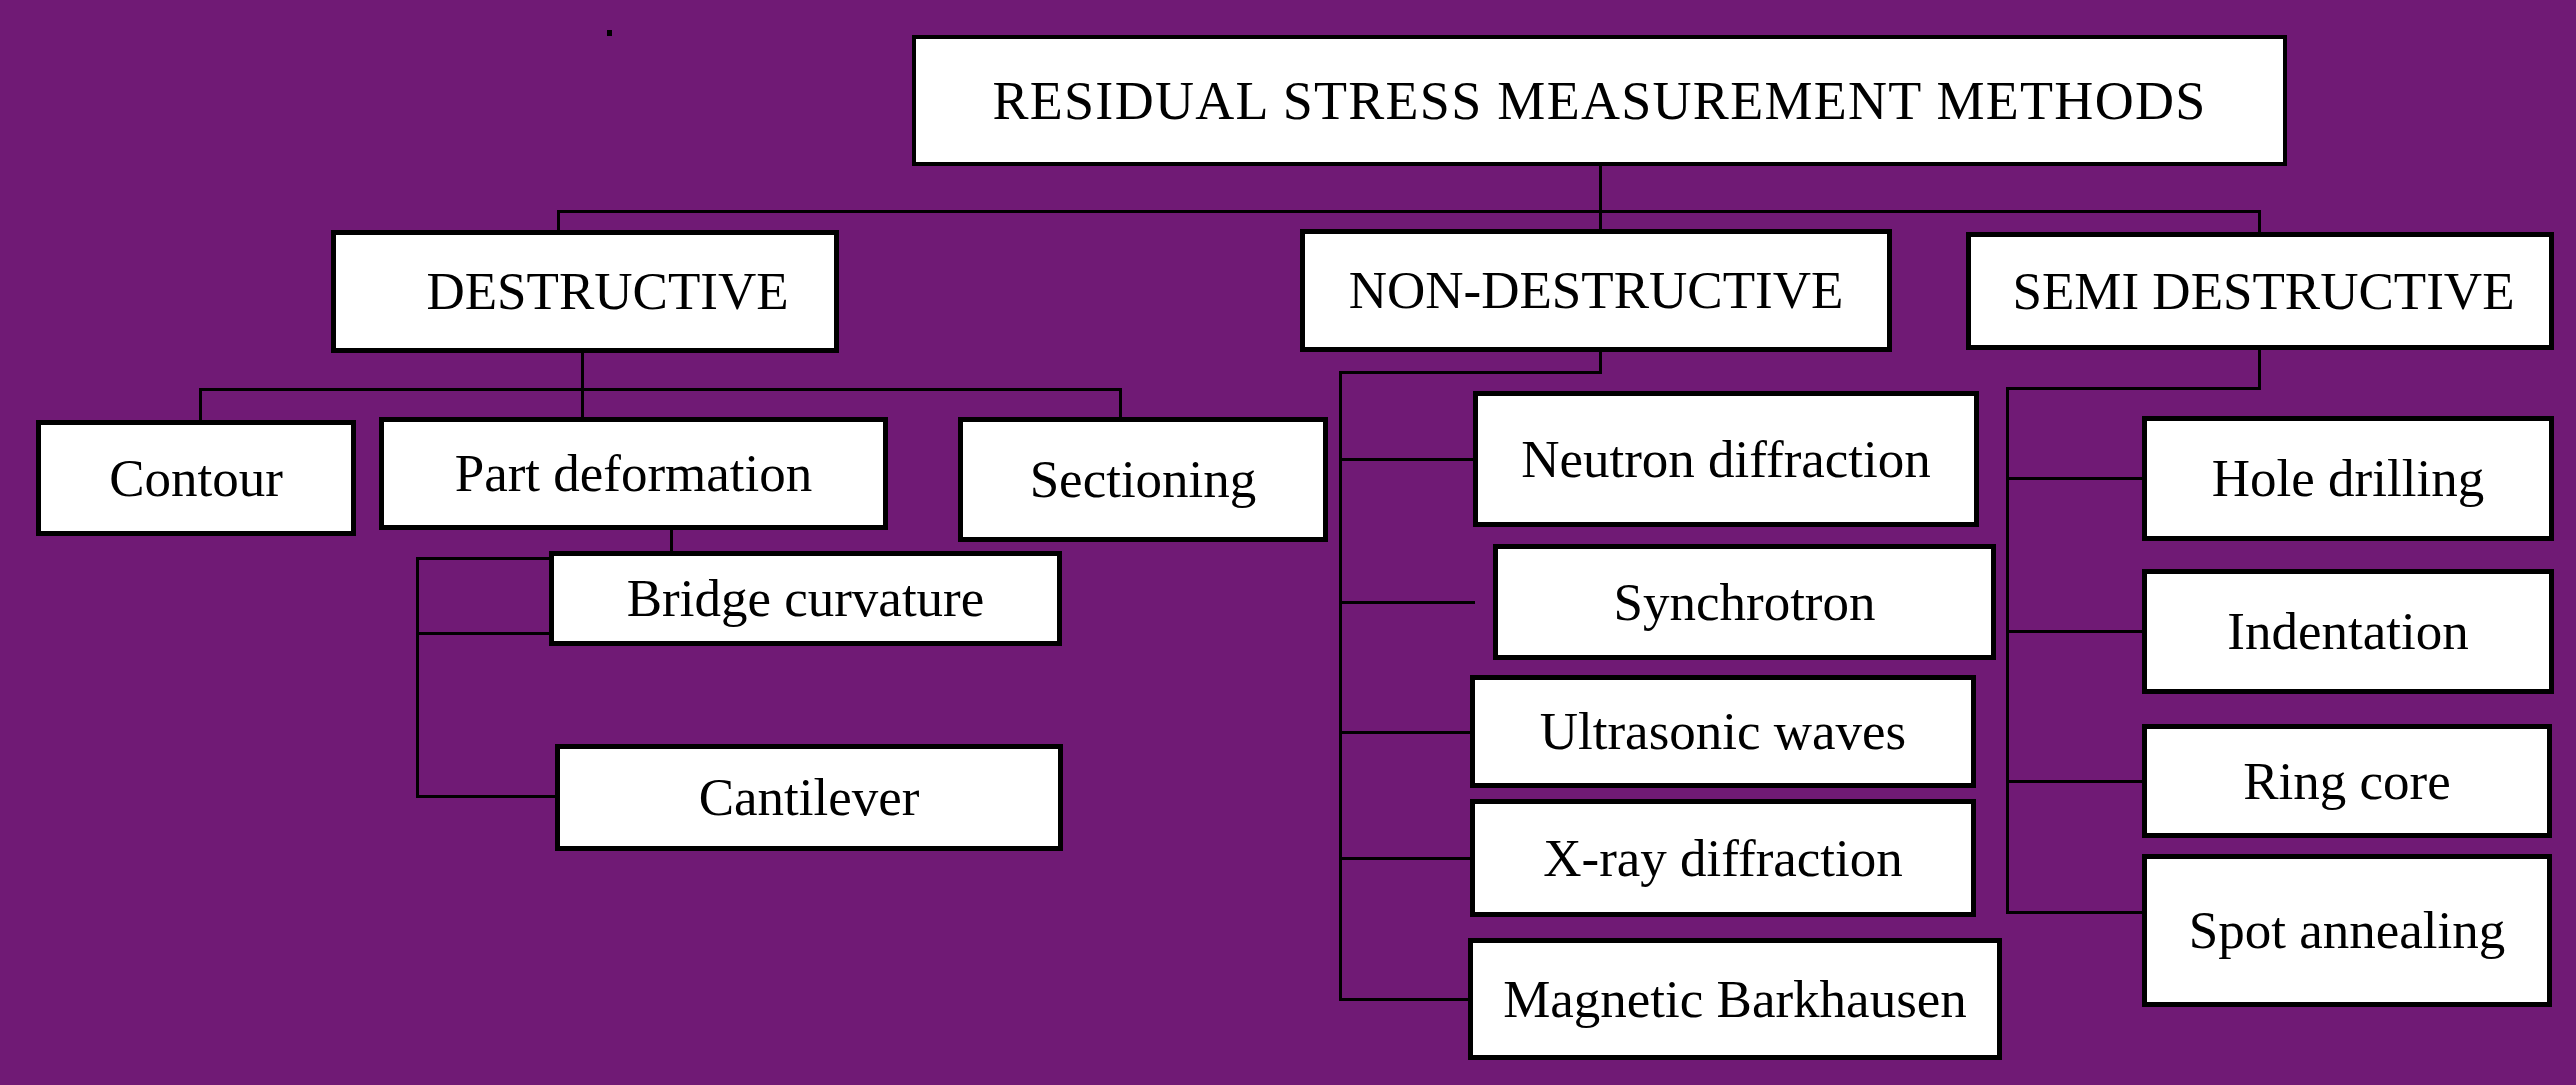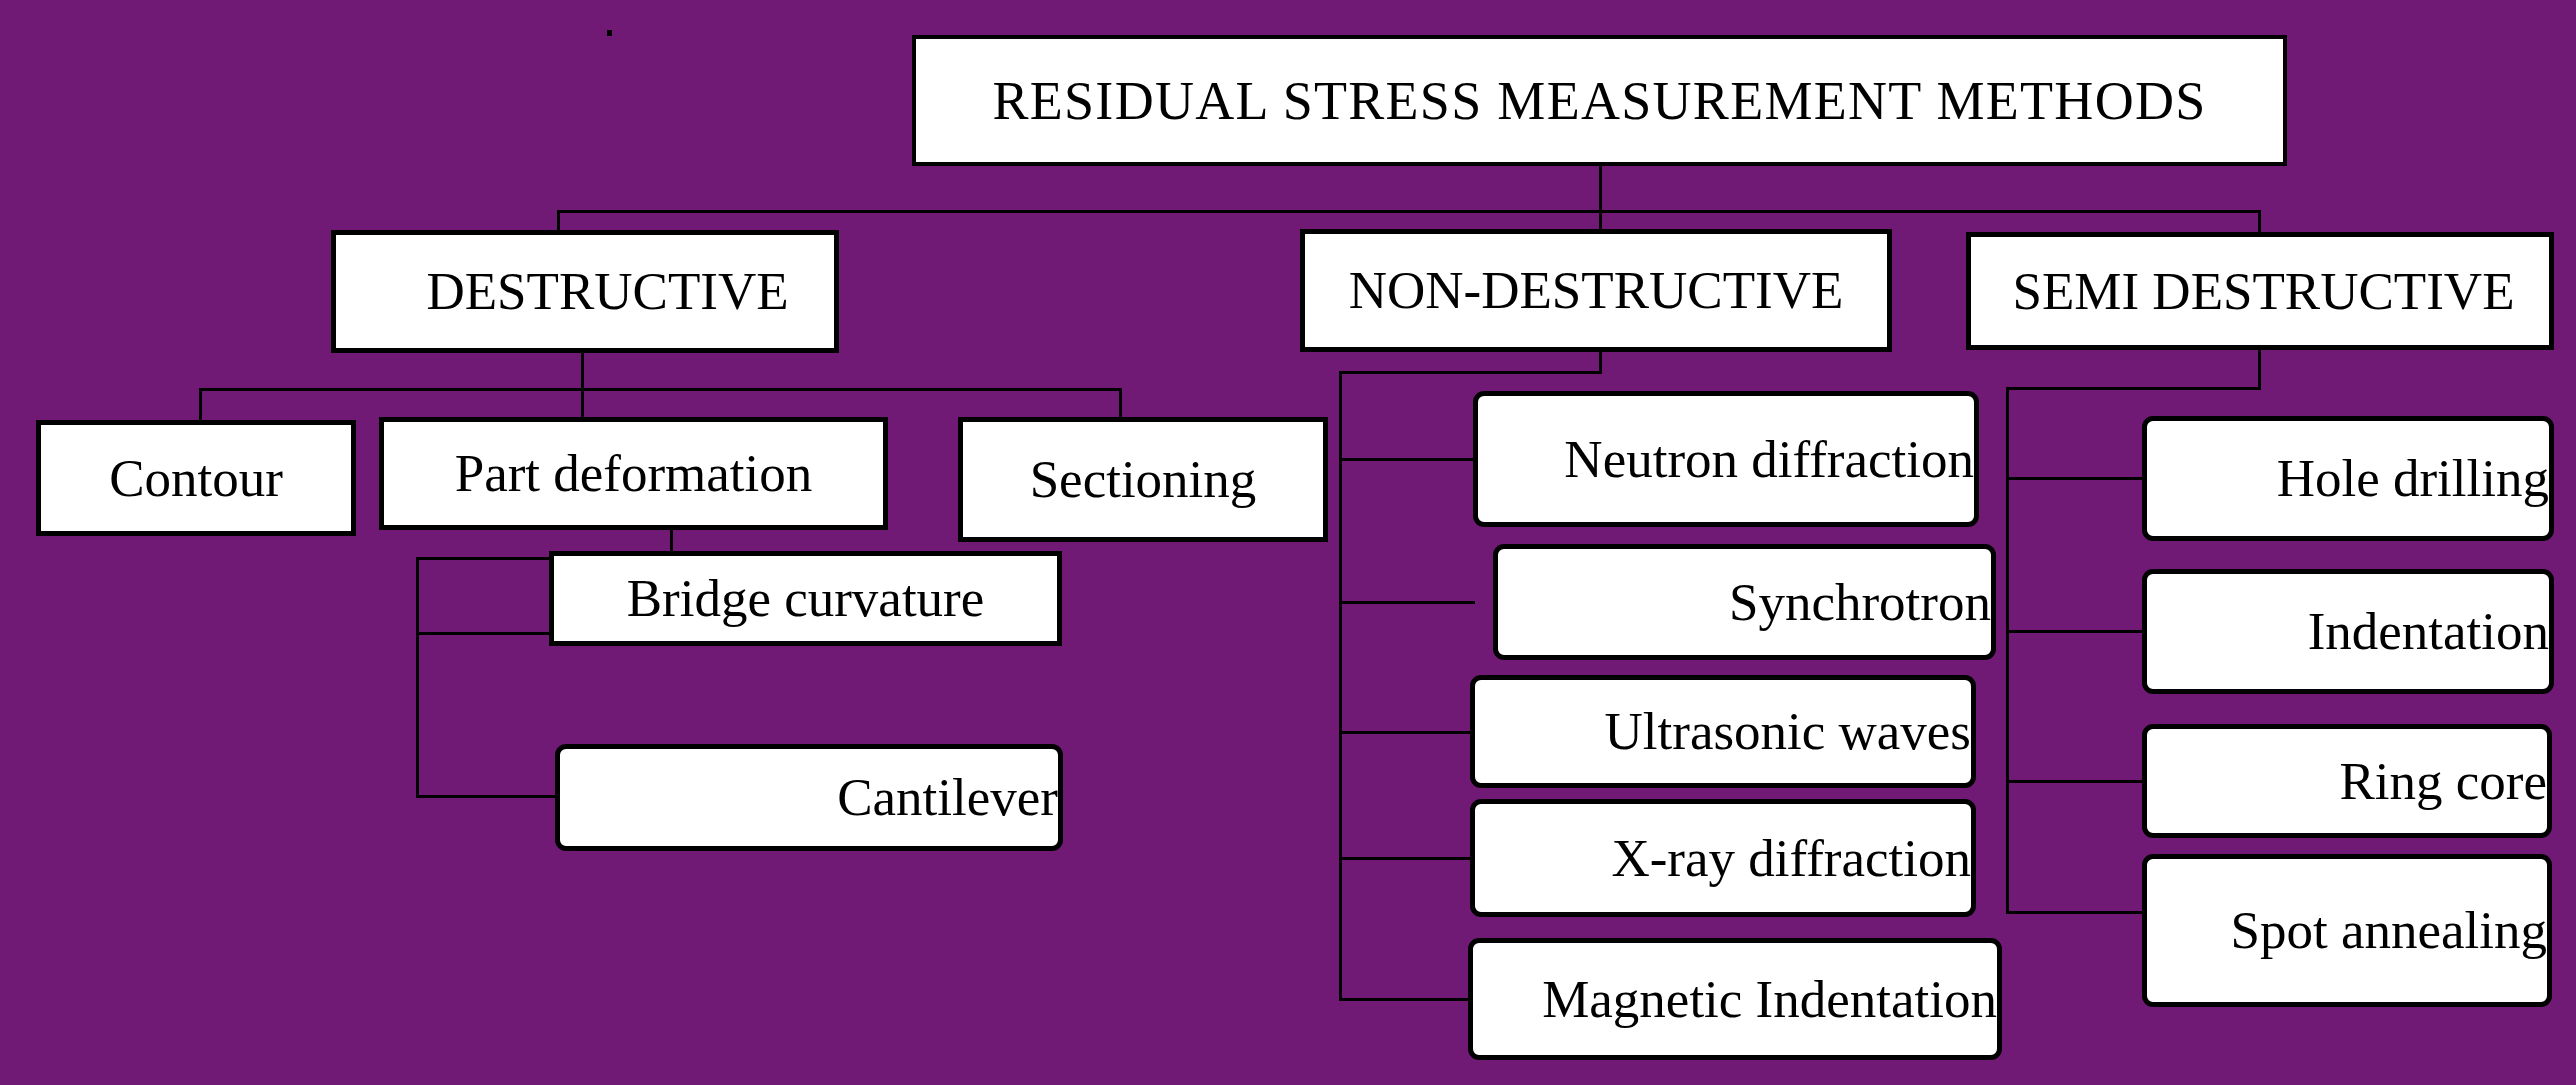--- a/index.html
+++ b/index.html
@@ -22,22 +22,21 @@
     border: 5.8px solid #000000;
     background: #ffffff;
     display: flex;
     align-items: center;
     justify-content: center;
     font-size: 53px;
     line-height: 1;
     white-space: nowrap;
   }
   .node.left {
-    justify-content: flex-end;
-    border-radius: 11px;
+    justify-content: center;
   }
   .node.root {
     border-width: 4.5px;
     font-size: 54px;
     letter-spacing: 1.3px;
   }
   .ln {
     position: absolute;
     background: #000000;
   }
@@ -172,21 +171,21 @@
   <div class="node left b-synchrotron">
     <span>Synchrotron</span>
   </div>
   <div class="node left b-ultrasonic">
     <span>Ultrasonic waves</span>
   </div>
   <div class="node left b-xray">
     <span>X-ray diffraction</span>
   </div>
   <div class="node left b-magnetic">
-    <span>Magnetic Indentation</span>
+    <span>Magnetic Barkhausen</span>
   </div>
 
   <div class="node left b-hole">
     <span>Hole drilling</span>
   </div>
   <div class="node left b-indentation">
     <span>Indentation</span>
   </div>
   <div class="node left b-ringcore">
     <span>Ring core</span>

